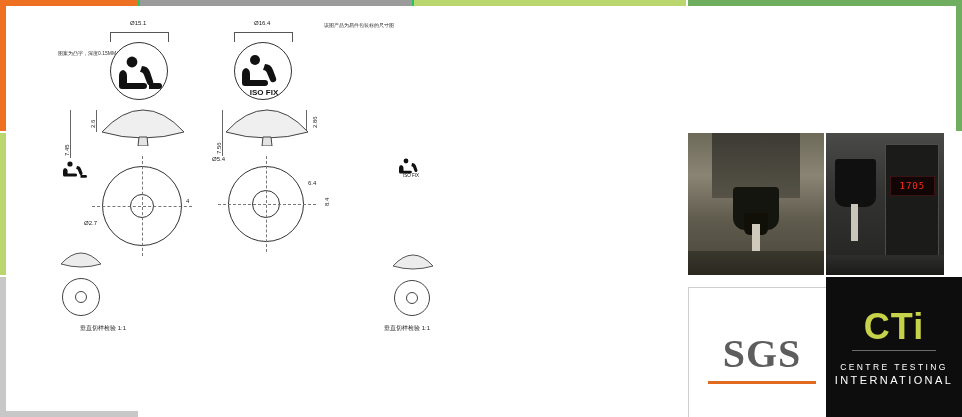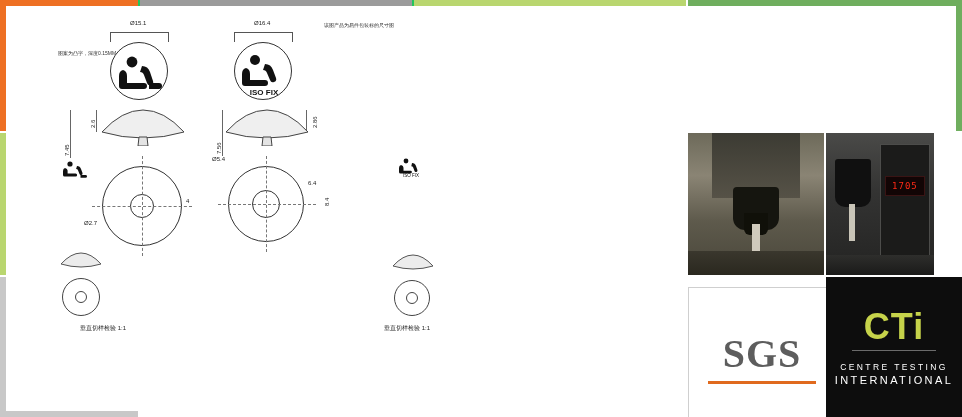--- a/index.html
+++ b/index.html
@@ -155,21 +155,21 @@
     border-left: 1px dashed #777;
   }
 
   
   .photo {
     position: absolute;
     box-sizing: border-box;
     overflow: hidden;
   }
   #photo-1 { left: 688px; top: 133px; width: 136px; height: 142px; background: #5b5a4e; }
-  #photo-2 { left: 826px; top: 133px; width: 108px; height: 142px; background: #c4b5fd; }
+  #photo-2 { left: 826px; top: 133px; width: 118px; height: 142px; background: #c4b5fd; }
 
   
   .p1-bg { position:absolute; inset:0;
     background: linear-gradient(180deg,#6d6a5a 0%,#8a8474 30%,#5e5a4c 62%,#49463a 100%); }
   .p1-machine { position:absolute; left:18%; top:0; width:64%; height:46%;
     background: linear-gradient(180deg,#3c3b33 0%,#565247 100%); }
   .p1-clamp { position:absolute; left:33%; top:38%; width:34%; height:30%;
     background:#15150f; border-radius: 4px 4px 12px 12px; }
   .p1-clamp:after { content:""; position:absolute; left:25%; top:60%; width:50%; height:52%;
     background:#101009; border-radius:0 0 6px 6px; }

